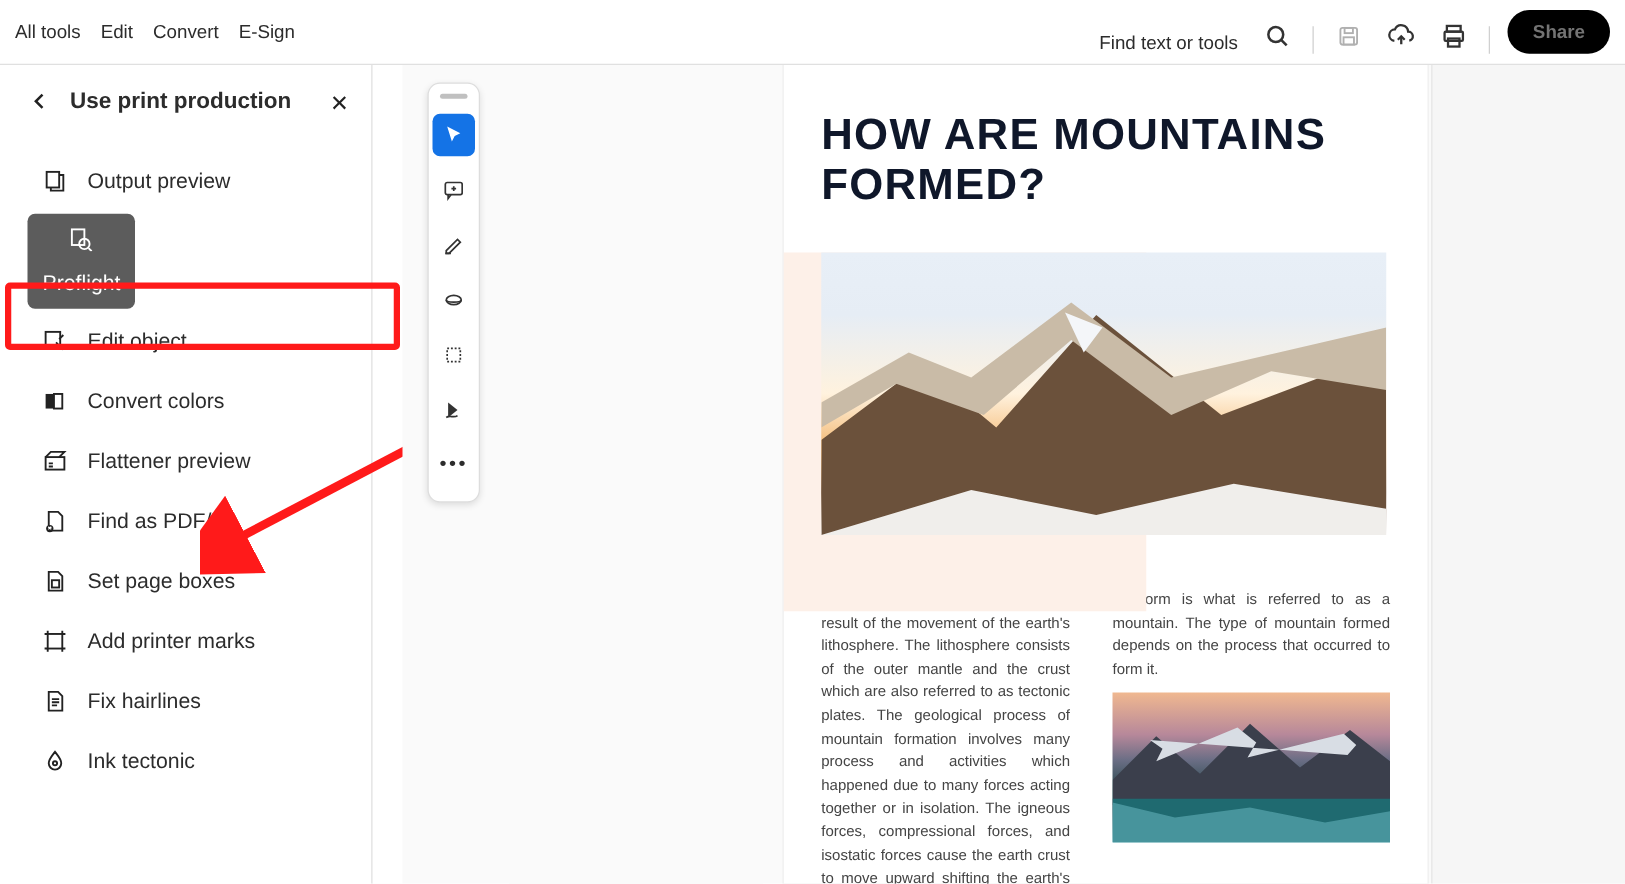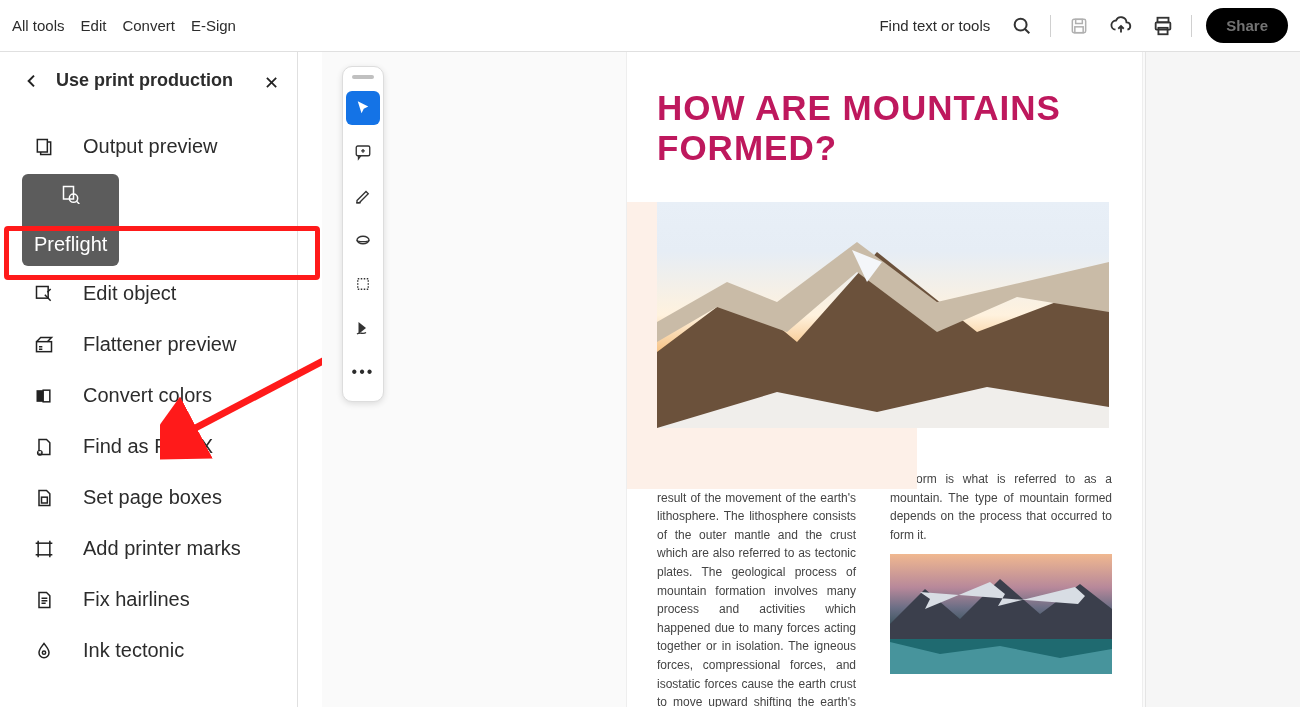--- a/index.html
+++ b/index.html
@@ -9,21 +9,21 @@
     background: #fff; color: #2c2c2c; position: relative;
   }
   
   .topbar {
     height: 52px; border-bottom: 1px solid #e0e0e0;
     display: flex; align-items: center; padding: 0 12px;
     justify-content: space-between;
   }
   .topbar-left { display: flex; gap: 16px; align-items: center; }
   .topbar-left .menu-item { font-size: 15px; cursor: pointer; }
-  .topbar-right { display: flex; align-items: center; gap: 14px; }
+  .topbar-right { display: flex; align-items: flex-end; gap: 14px; }
   .find-text { font-size: 15px; margin-right: 4px; }
   .sep { width: 1px; height: 22px; background: #d0d0d0; }
   .icon-btn {
     width: 28px; height: 28px; display: flex; align-items: center;
     justify-content: center; cursor: pointer; color: #333;
   }
   .icon-btn.disabled { color: #b0b0b0; }
   .share-btn {
     background: #000; color: #737373; font-weight: 600; font-size: 15px;
     padding: 9px 20px; border-radius: 20px; cursor: pointer;
@@ -38,22 +38,22 @@
     display: flex; align-items: center; gap: 14px; padding: 18px 18px 14px 22px;
     position: relative;
   }
   .sidebar-title { font-size: 18px; font-weight: 600; }
   .close-x {
     position: absolute; right: 18px; top: 20px; font-size: 18px;
     cursor: pointer; color: #222;
   }
   .sidebar-list { padding: 18px 24px 0 28px; }
   .sb-item {
-    display: flex; align-items: center; gap: 29px;
-    padding: 12px 6px; font-size: 20px; cursor: pointer;
+    display: flex; align-items: center; gap: 16px;
+    padding: 12px 6px; font-size: 17px; cursor: pointer;
     border-radius: 6px; margin-bottom: 4px;
   }
   .sb-item.active {
     background: #5c5c5c; color: #fff; padding: 10px 12px;
     display: inline-flex; margin-left: -6px; flex-direction: column;
   }
   .preflight-highlight {
     position: absolute; left: 4px; top: 174px; width: 316px; height: 54px;
     border: 5px solid #ff1a1a; border-radius: 4px;
     pointer-events: none;
@@ -86,21 +86,21 @@
   .ft-more { font-size: 16px; letter-spacing: 2px; }
 
   .page {
     position: absolute; left: 305px; top: 0; width: 515px; bottom: 0;
     background: #fff; box-shadow: 0 0 0 1px #eee;
     padding: 36px 0 0;
   }
   .page h1 {
     font-family: Impact, "Arial Black", sans-serif;
     font-weight: 900; font-size: 35px; letter-spacing: 1px;
-    color: #be185d; padding: 0 30px 12px 30px;
+    color: #0f172a; padding: 0 30px 12px 30px;
   }
   .hero-wrap { position: relative; margin-top: 22px; }
   .hero-back {
     position: absolute; left: 0; top: 0; width: 290px; height: 287px;
     background: #fdf0e8;
   }
   .hero-img {
     position: relative; margin-left: 30px; width: 452px; height: 226px;
     background:
       linear-gradient(180deg, #e8eff7 0%, #e6edf5 22%, #fff2de 50%, #f3b770 70%, #7a5a3f 85%, #fff 100%);
@@ -207,37 +207,37 @@
             <rect x="3" y="3" width="14" height="14"></rect>
             <path d="m13 13 7 7"></path>
             <path d="m16 10 4-4"></path>
           </svg>
       </span>
       <span>Edit object</span>
     </div>
 
     <div class="sb-item">
       <span class="ico">
+        <svg width="20" height="20" viewBox="0 0 24 24">
+            <rect x="3" y="5" width="8" height="14" fill="#222"></rect>
+            <rect x="11" y="5" width="8" height="14" fill="none" stroke="#222" stroke-width="1.8"></rect>
+          </svg>
+      </span>
+      <span>Convert colors</span>
+    </div>
+
+    <div class="sb-item">
+      <span class="ico">
         <svg width="20" height="20" viewBox="0 0 24 24" fill="none" stroke="#222" stroke-width="1.8">
             <rect x="3" y="8" width="18" height="12"></rect>
             <path d="M3 8 8 3h13l-5 5"></path>
             <path d="M6 14h4M6 17h4"></path>
           </svg>
       </span>
       <span>Flattener preview</span>
-    </div>
-
-    <div class="sb-item">
-      <span class="ico">
-        <svg width="20" height="20" viewBox="0 0 24 24">
-            <rect x="3" y="5" width="8" height="14" fill="#222"></rect>
-            <rect x="11" y="5" width="8" height="14" fill="none" stroke="#222" stroke-width="1.8"></rect>
-          </svg>
-      </span>
-      <span>Convert colors</span>
     </div>
 
     <div class="sb-item">
       <span class="ico">
         <svg width="20" height="20" viewBox="0 0 24 24" fill="none" stroke="#222" stroke-width="1.8">
             <path d="M6 3h9l4 4v14H6z"></path>
             <circle cx="7" cy="19" r="3.5" fill="#222" stroke="none"></circle>
             <path d="M5.5 19.5 8.5 17.5 M5.5 17.5 8.5 19.5" stroke="#fff" stroke-width="1.4"></path>
           </svg>
       </span>

